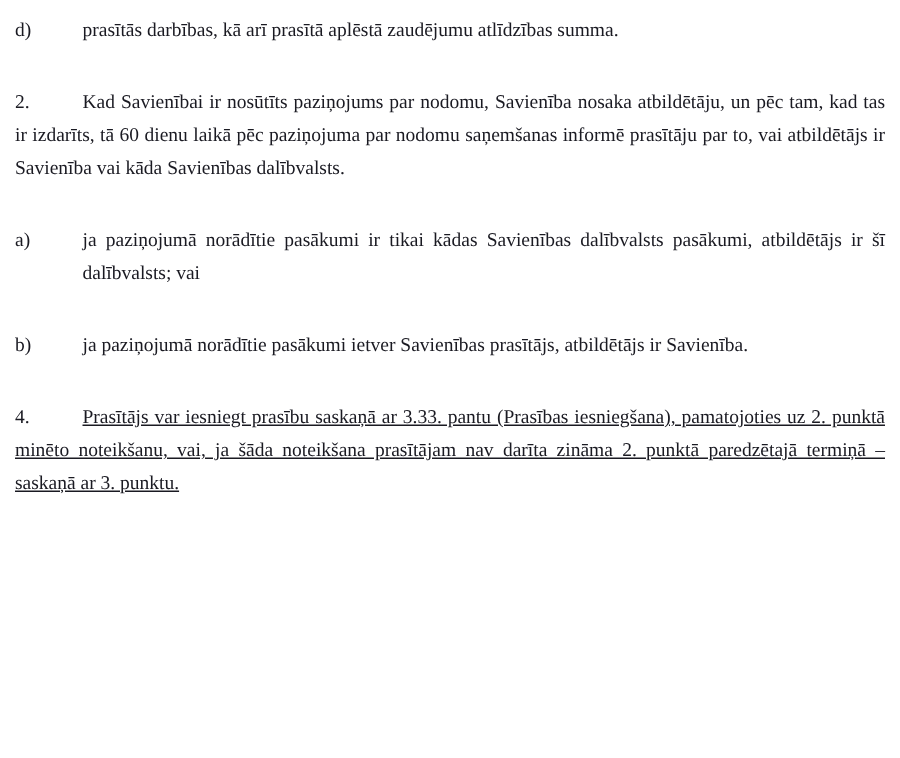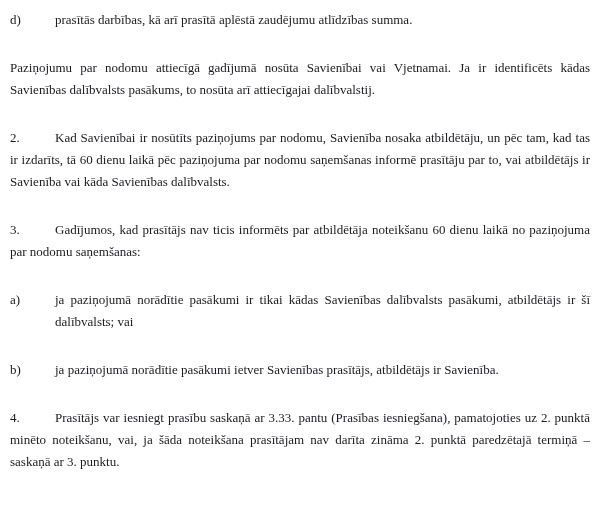--- a/index.html
+++ b/index.html
@@ -17,20 +17,21 @@
       font-family: "Liberation Serif", "DejaVu Serif", serif;
       font-size: 13px;
       line-height: 22px;
       overflow: hidden;
     }
     .item {
       margin: 0 0 26px 0;
     }
     .item:last-child {
       margin-bottom: 16px;
+      text-decoration: underline;
     }
     
     .hanging {
       display: flex;
       align-items: flex-start;
     }
     .hanging .marker {
       flex: 0 0 45px;
     }
     .hanging .text {
@@ -54,25 +55,23 @@
 </head>
 <body>
 
 <div class="page">
 
   <div class="item hanging">
     <span class="marker">d)</span>
     <span class="text">prasītās darbības, kā arī prasītā aplēstā zaudējumu atlīdzības summa.</span>
   </div>
 
-  <p class="item plain"><span>Paziņojumu par nodomu attiecīgā gadījumā nosūta Savienībai vai Vjetnamai. Ja ir identificēts kādas Savienības dalībvalsts pasākums, to nosūta arī attiecīgajai dalībvalstij.</span></p>
 
   <p class="item numbered"><span class="marker-inline">2.</span><span>Kad Savienībai ir nosūtīts paziņojums par nodomu, Savienība nosaka atbildētāju, un pēc tam, kad tas ir izdarīts, tā 60 dienu laikā pēc paziņojuma par nodomu saņemšanas informē prasītāju par to, vai atbildētājs ir Savienība vai kāda Savienības dalībvalsts.</span></p>
 
-  <p class="item numbered"><span class="marker-inline">3.</span><span>Gadījumos, kad prasītājs nav ticis informēts par atbildētāja noteikšanu 60 dienu laikā no paziņojuma par nodomu saņemšanas:</span></p>
 
   <div class="item hanging">
     <span class="marker">a)</span>
     <span class="text">ja paziņojumā norādītie pasākumi ir tikai kādas Savienības dalībvalsts pasākumi, atbildētājs ir šī dalībvalsts; vai</span>
   </div>
 
   <div class="item hanging">
     <span class="marker">b)</span>
     <span class="text">ja paziņojumā norādītie pasākumi ietver Savienības prasītājs, atbildētājs ir Savienība.</span>
   </div>

